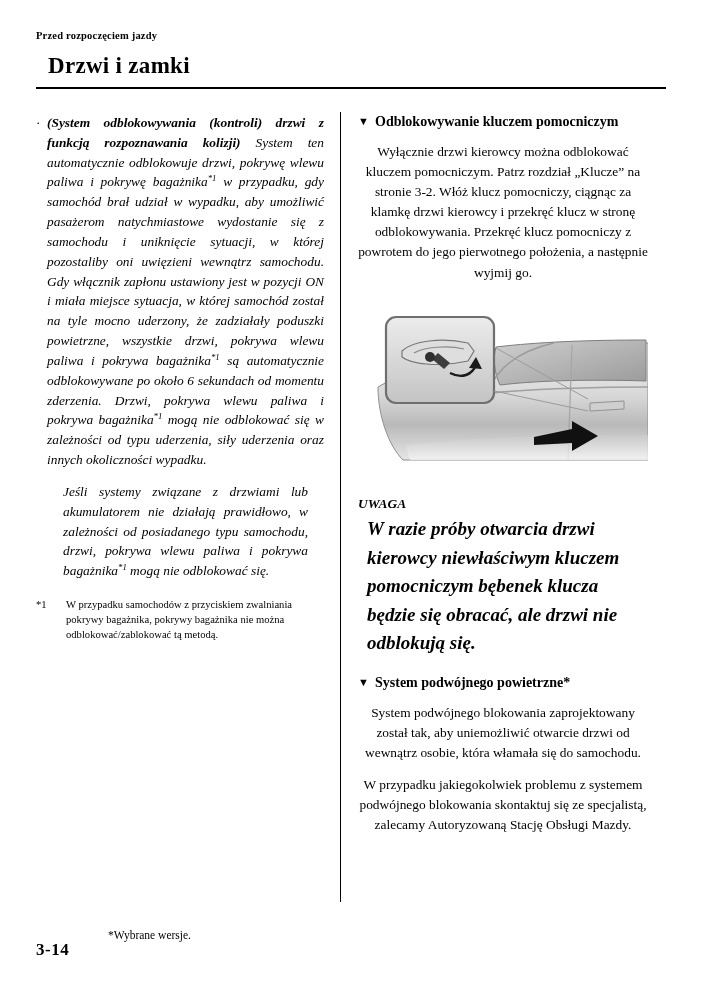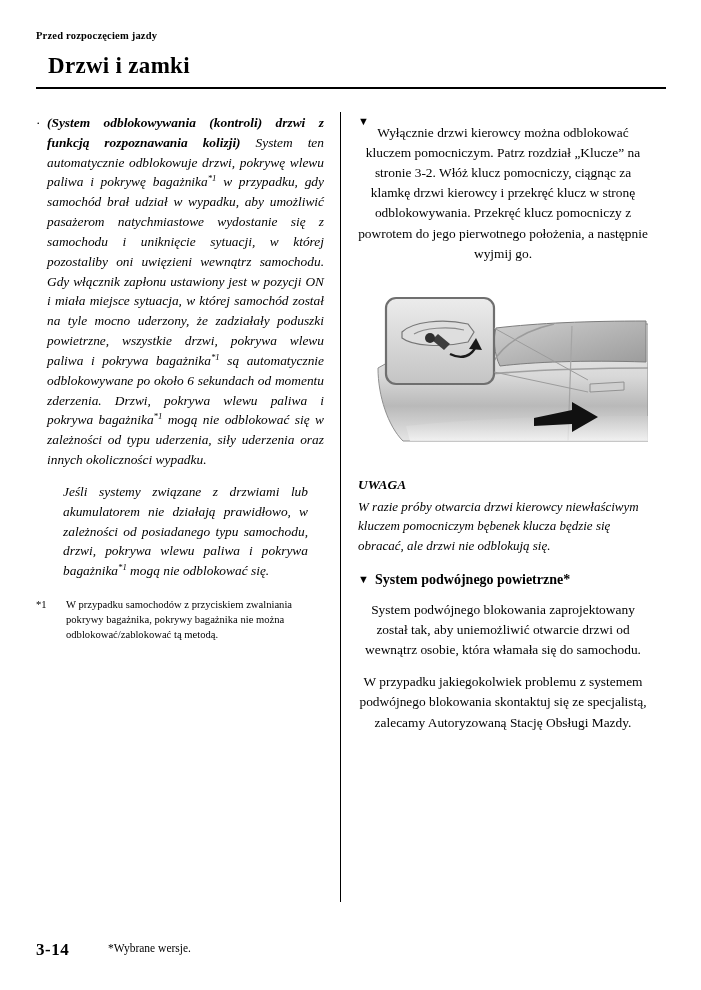--- a/index.html
+++ b/index.html
@@ -150,23 +150,24 @@
   }
 
   .note-head {
     font-style: italic;
     font-weight: bold;
     font-size: 13.4px;
     margin: 0 0 2px 0;
   }
   .note-body {
     font-style: italic;
-    font-size: 13px;
+    font-size: 19px;
     line-height: 1.5;
-    margin: 0 0 16px 0;
+    margin: 0 0 16px 9px;
+    font-weight: bold;
   }
 
   
   .figure {
     position: relative;
     width: 290px;
     height: 185px;
     margin: 8px 0 14px 0;
     overflow: hidden;
   }
@@ -176,21 +177,21 @@
     position: absolute;
     left: 36px;
     bottom: 30px;
     font-size: 17px;
     font-weight: bold;
     letter-spacing: 0.5px;
   }
   .footer-note {
     position: absolute;
     left: 108px;
-    bottom: 36px;
+    bottom: 49px;
     font-size: 11.5px;
   }
 </style>
 </head>
 <body>
 
 <div class="page">
 
   <div class="header">
     <p class="header-kicker">Przed rozpoczęciem jazdy</p>
@@ -216,20 +217,21 @@
       <span class="footnote-mark">*1</span>
       <span class="footnote-text">W przypadku samochodów z przyciskiem zwalniania pokrywy bagażnika, pokrywy bagażnika nie można odblokować/zablokować tą metodą.</span>
     </div>
 
   </div>
 
   <div class="col col-right">
 
     <h2 class="sec-head">
       <span class="tri">▼</span>
+      <span>Odblokowywanie kluczem pomocniczym</span>
     </h2>
 
     <p class="r-para">Wyłącznie drzwi kierowcy można odblokować kluczem pomocniczym. Patrz rozdział „Klucze” na stronie 3-2. Włóż klucz pomocniczy, ciągnąc za klamkę drzwi kierowcy i przekręć klucz w stronę odblokowywania. Przekręć klucz pomocniczy z powrotem do jego pierwotnego położenia, a następnie wyjmij go.</p>
 
     <div class="figure">
       <svg width="290" height="185" viewBox="0 0 290 185">
         <defs>
           <linearGradient id="bodyGrad" x1="0" y1="0" x2="0" y2="1">
             <stop offset="0%" stop-color="#f2f2f2"></stop>
             <stop offset="45%" stop-color="#d8d8d8"></stop>

